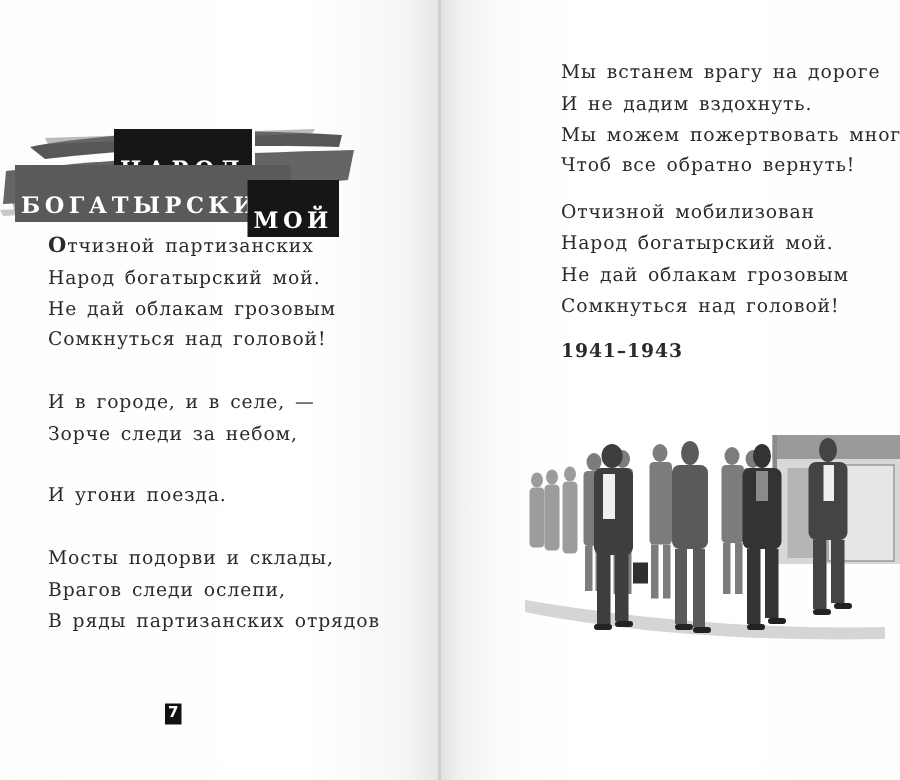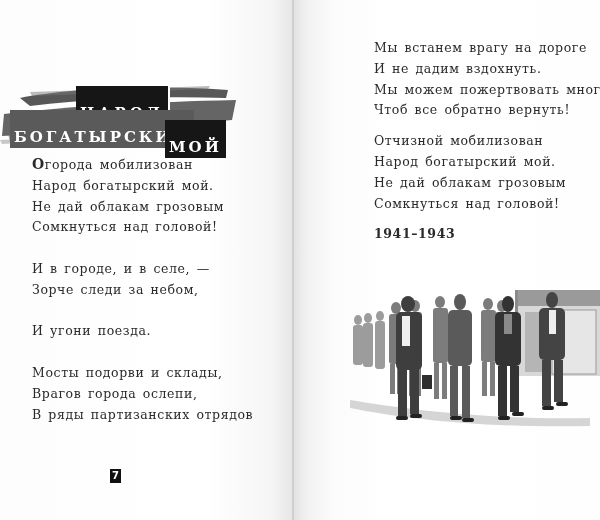--- a/index.html
+++ b/index.html
@@ -45,35 +45,35 @@
         <path d="M30 16 L210 10 L208 13 L32 20 Z" fill="#777" opacity="0.5"></path>
         <path d="M0 64 L120 58 L118 61 L2 68 Z" fill="#888" opacity="0.45"></path>
       </svg>
       <div class="title-box tb-narod">НАРОД</div>
       <div class="title-box tb-bog">БОГАТЫРСКИЙ</div>
       <div class="title-box tb-moy">МОЙ</div>
     </div>
 
     <div class="verse verse-left">
       <div class="stanza">
-        <div class="line"><span class="dropcap">О</span><span>города мобилизован</span></div>
+        <div class="line"><span class="dropcap">О</span><span>тчизной партизанских</span></div>
         <div class="line">Народ богатырский мой.</div>
         <div class="line">Не дай облакам грозовым</div>
         <div class="line">Сомкнуться над головой!</div>
       </div>
       <div class="stanza">
         <div class="line">И в городе, и в селе, —</div>
         <div class="line">Зорче следи за небом,</div>
       </div>
       <div class="stanza">
         <div class="line">И угони поезда.</div>
       </div>
       <div class="stanza">
         <div class="line">Мосты подорви и склады,</div>
-        <div class="line">Врагов города ослепи,</div>
+        <div class="line">Врагов следи ослепи,</div>
         <div class="line">В ряды партизанских отрядов</div>
 
       </div>
     </div>
 
     <div class="pagenum">7</div>
   </div>
 
   <div class="spine"></div>
 

